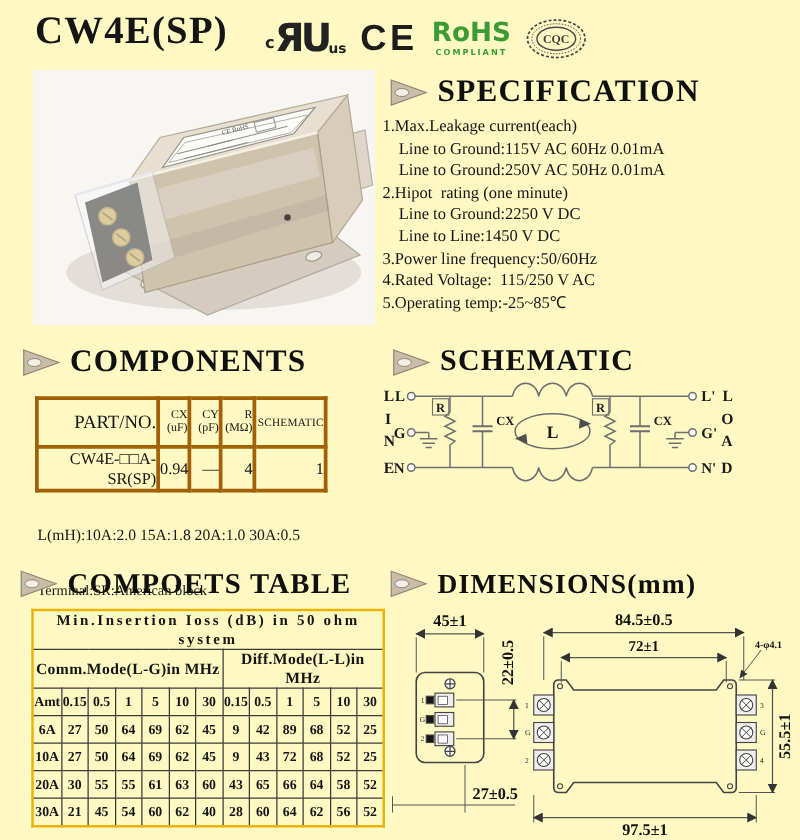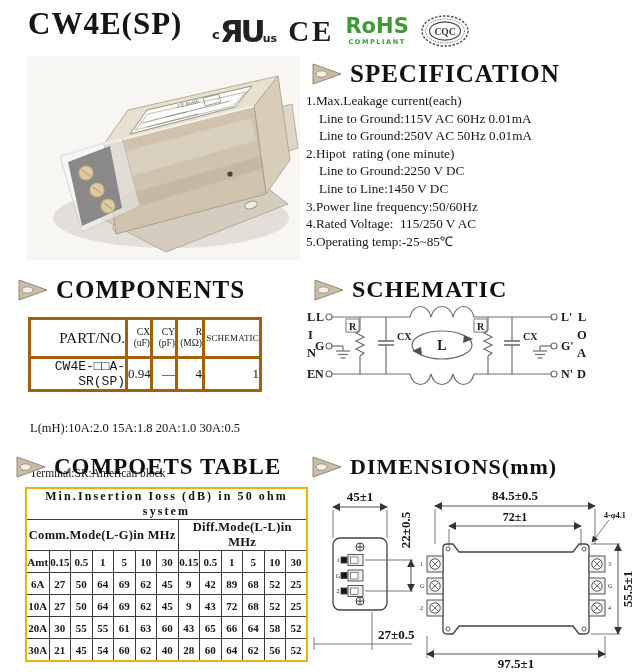--- a/index.html
+++ b/index.html
@@ -1,45 +1,45 @@
 <!DOCTYPE html>
 <html><head>
 <meta charset="utf-8">
 <style>
   html,body{margin:0;padding:0;background:#e9e9e9;}
-  .page{position:relative;width:640px;height:672px;background:#ffffff;overflow:hidden;
+  .page{position:relative;width:640px;height:672px;background:#fef9c3;overflow:hidden;
         font-family:"Liberation Serif",serif;color:#151515;}
   
   .title{position:absolute;left:28px;top:6px;font-size:31px;font-weight:bold;letter-spacing:1px;}
   .logos{position:absolute;left:212px;top:10px;display:flex;align-items:center;gap:11px;height:42px;}
   .ul{display:flex;align-items:flex-end;color:#222;font-family:"DejaVu Sans",sans-serif;}
   .ul .c{font-size:13px;font-weight:bold;margin-bottom:4px;}
   .ul .mark{font-size:31px;font-weight:900;letter-spacing:-3px;line-height:30px;}
   .ul .us{font-size:11px;font-weight:bold;margin-bottom:1px;}
-  .ce{font-size:29px;font-weight:bold;font-family:Liberation Serif, serif;letter-spacing:3px;color:#1c1c1c;}
+  .ce{font-size:29px;font-weight:bold;font-family:Liberation Sans, sans-serif;letter-spacing:3px;color:#1c1c1c;}
   .rohs{display:flex;flex-direction:column;align-items:center;line-height:1;justify-content:center;}
   .rohs .r1{font-family:"DejaVu Sans",sans-serif;font-weight:800;font-size:21px;}
   .rohs .r2{font-family:"DejaVu Sans",sans-serif;font-weight:bold;font-size:6.5px;letter-spacing:1.6px;margin-top:2px;}
   
   .sec-head{position:absolute;display:flex;align-items:center;gap:8px;}
   .sec-head .txt{font-weight:bold;color:#101010;letter-spacing:1px;white-space:nowrap;}
   
   .spec{position:absolute;left:306px;top:92px;width:330px;font-size:13.2px;line-height:17.6px;}
   .spec-line{white-space:pre;}
   .spec-line.ind{padding-left:13px;}
   
   .ctable{position:absolute;left:28px;top:317px;border-collapse:collapse;table-layout:fixed;width:231px;
           border:2px solid #3b3b3b;}
   .ctable td{border:3px solid #a16207;text-align:right;vertical-align:middle;padding:0;}
   .ctable .hrow td{height:36px;}
   .ctable .drow td{height:27px;font-size:13px;}
   .h-part{font-size:15px;}
   .h-sub{font-size:9.5px;line-height:11px;}
   .h-sch{font-size:9px;letter-spacing:0.2px;}
-  .d-part{font-size:10.5px;font-family:Liberation Mono, monospace;}
+  .d-part{font-size:10.5px;}
   .notes{position:absolute;left:30px;top:391px;font-size:12.5px;line-height:15px;white-space:pre;}
   .notes .n2{font-size:11.5px;}
   
   .sch-caption{position:absolute;left:302px;top:390px;width:290px;text-align:center;
                font-weight:bold;font-size:14px;letter-spacing:0.5px;}
   
   .ltable{position:absolute;left:25px;top:487px;border-collapse:collapse;table-layout:fixed;width:283px;
           border:2px solid #eab308;}
   .ltable td{border:1px solid #3b3b3b;text-align:center;padding:0;font-weight:bold;font-size:11px;height:21px;}
   .ltable .t-title{font-size:12px;letter-spacing:2.1px;height:24px;}

